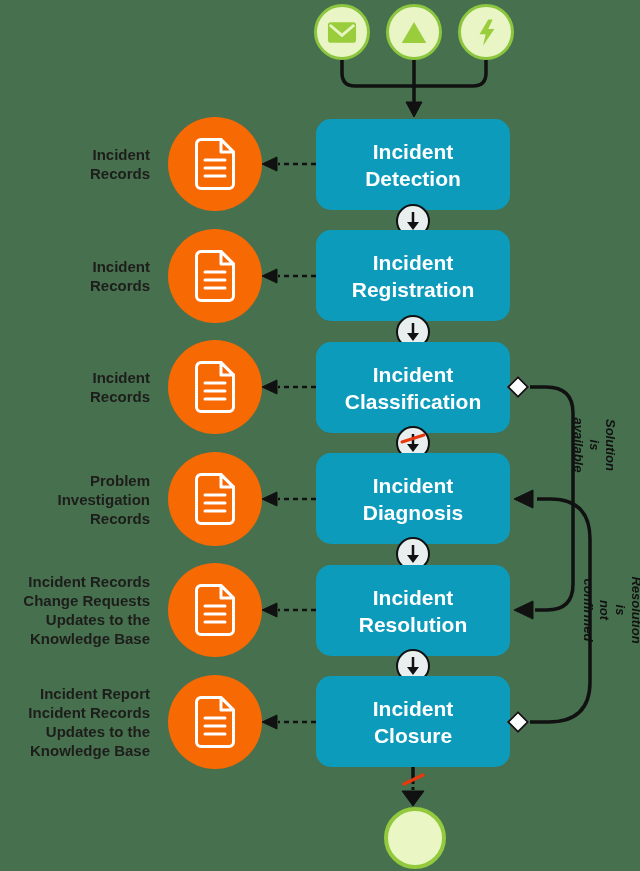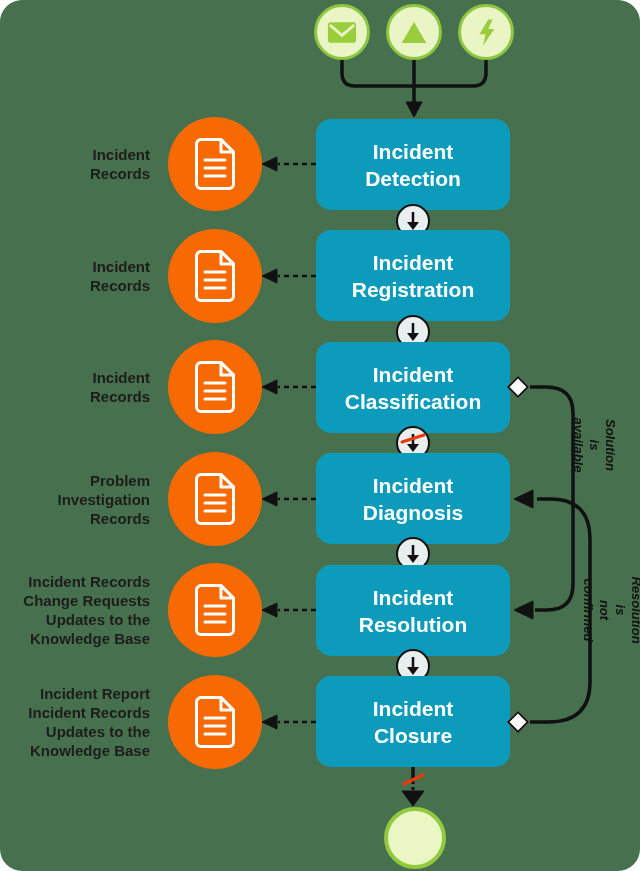--- a/index.html
+++ b/index.html
@@ -1,18 +1,18 @@
 <!DOCTYPE html>
 <html><head>
 <meta charset="utf-8">
 <style>
   html,body{margin:0;padding:0;}
   .canvas{
     position:relative;width:640px;height:871px;background:#47704E;
-    font-family:"Liberation Sans",sans-serif;overflow:hidden;border-radius:22px;
+    font-family:"Liberation Sans",sans-serif;overflow:hidden;
   }
   .svg-layer{position:absolute;left:0;top:0;width:640px;height:871px;}
   .source-circle{
     position:absolute;top:4px;width:56px;height:56px;border-radius:50%;
     background:#EAF5C6;border:3px solid #8CC63F;box-sizing:border-box;
     display:flex;align-items:center;justify-content:center;
   }
   .step-box{
     position:absolute;left:316px;width:194px;height:91px;background:#0D9BBC;
     border-radius:15px;display:flex;align-items:center;justify-content:center;text-align:center;

